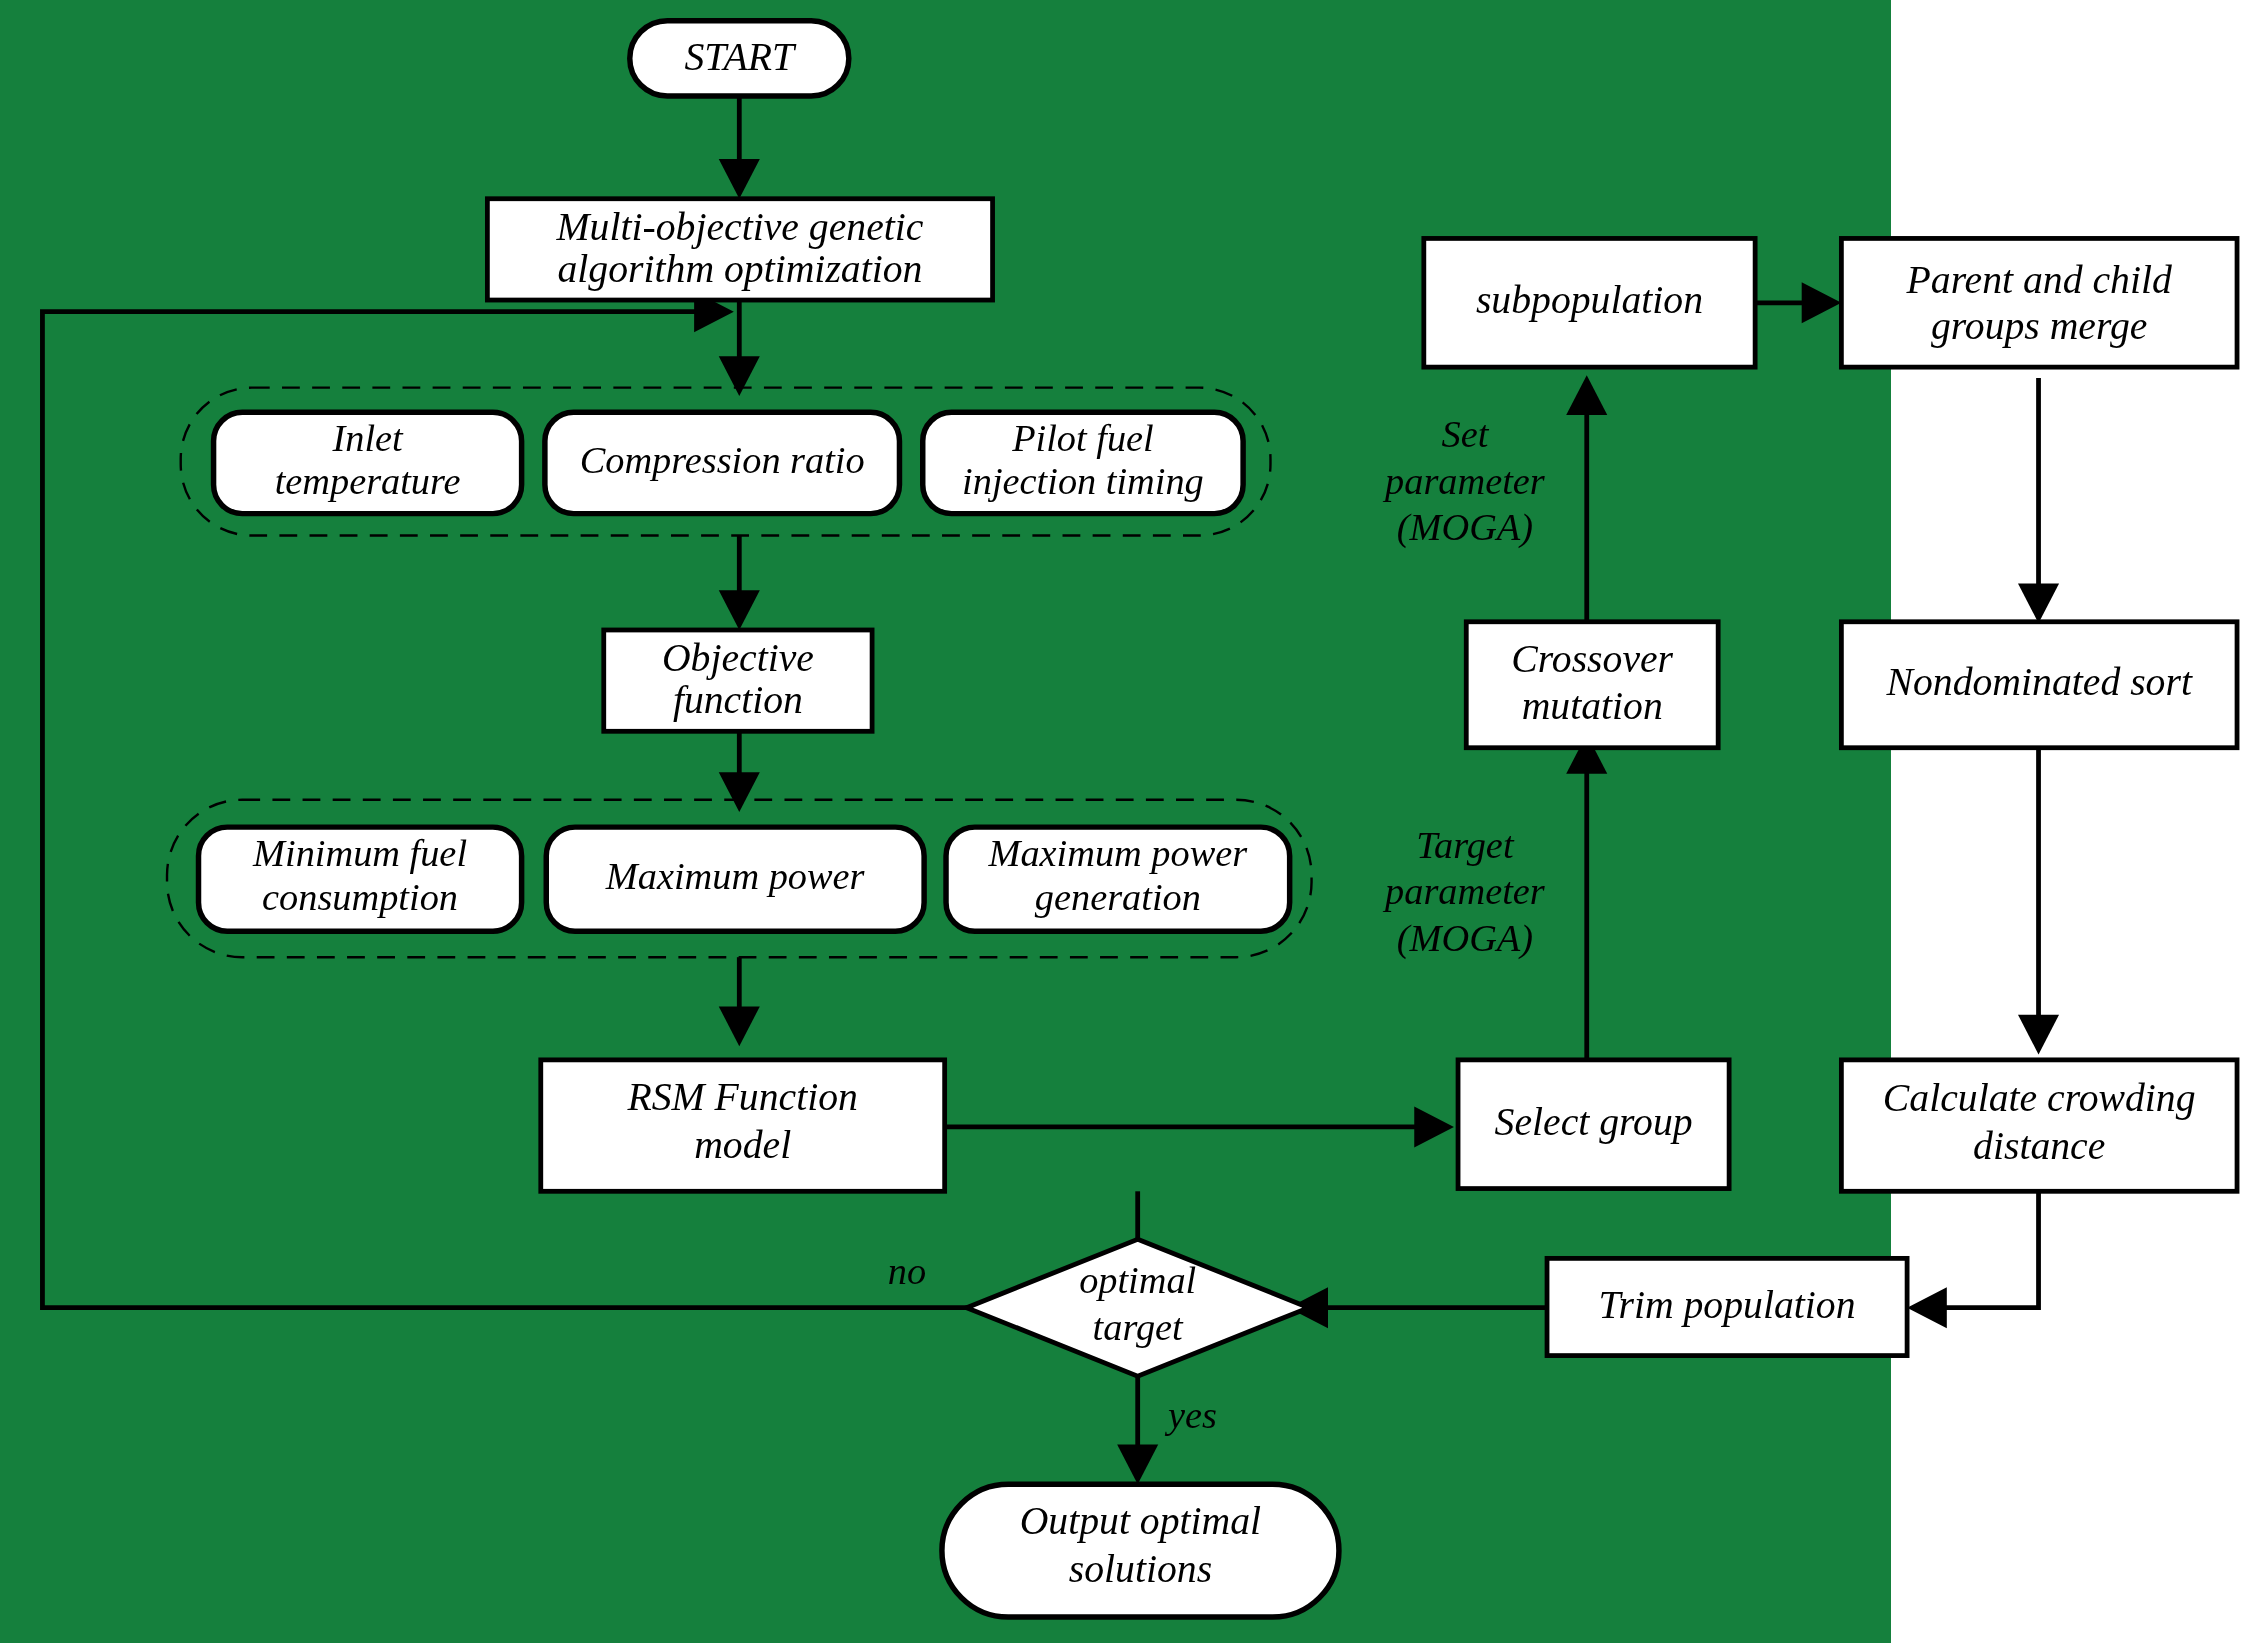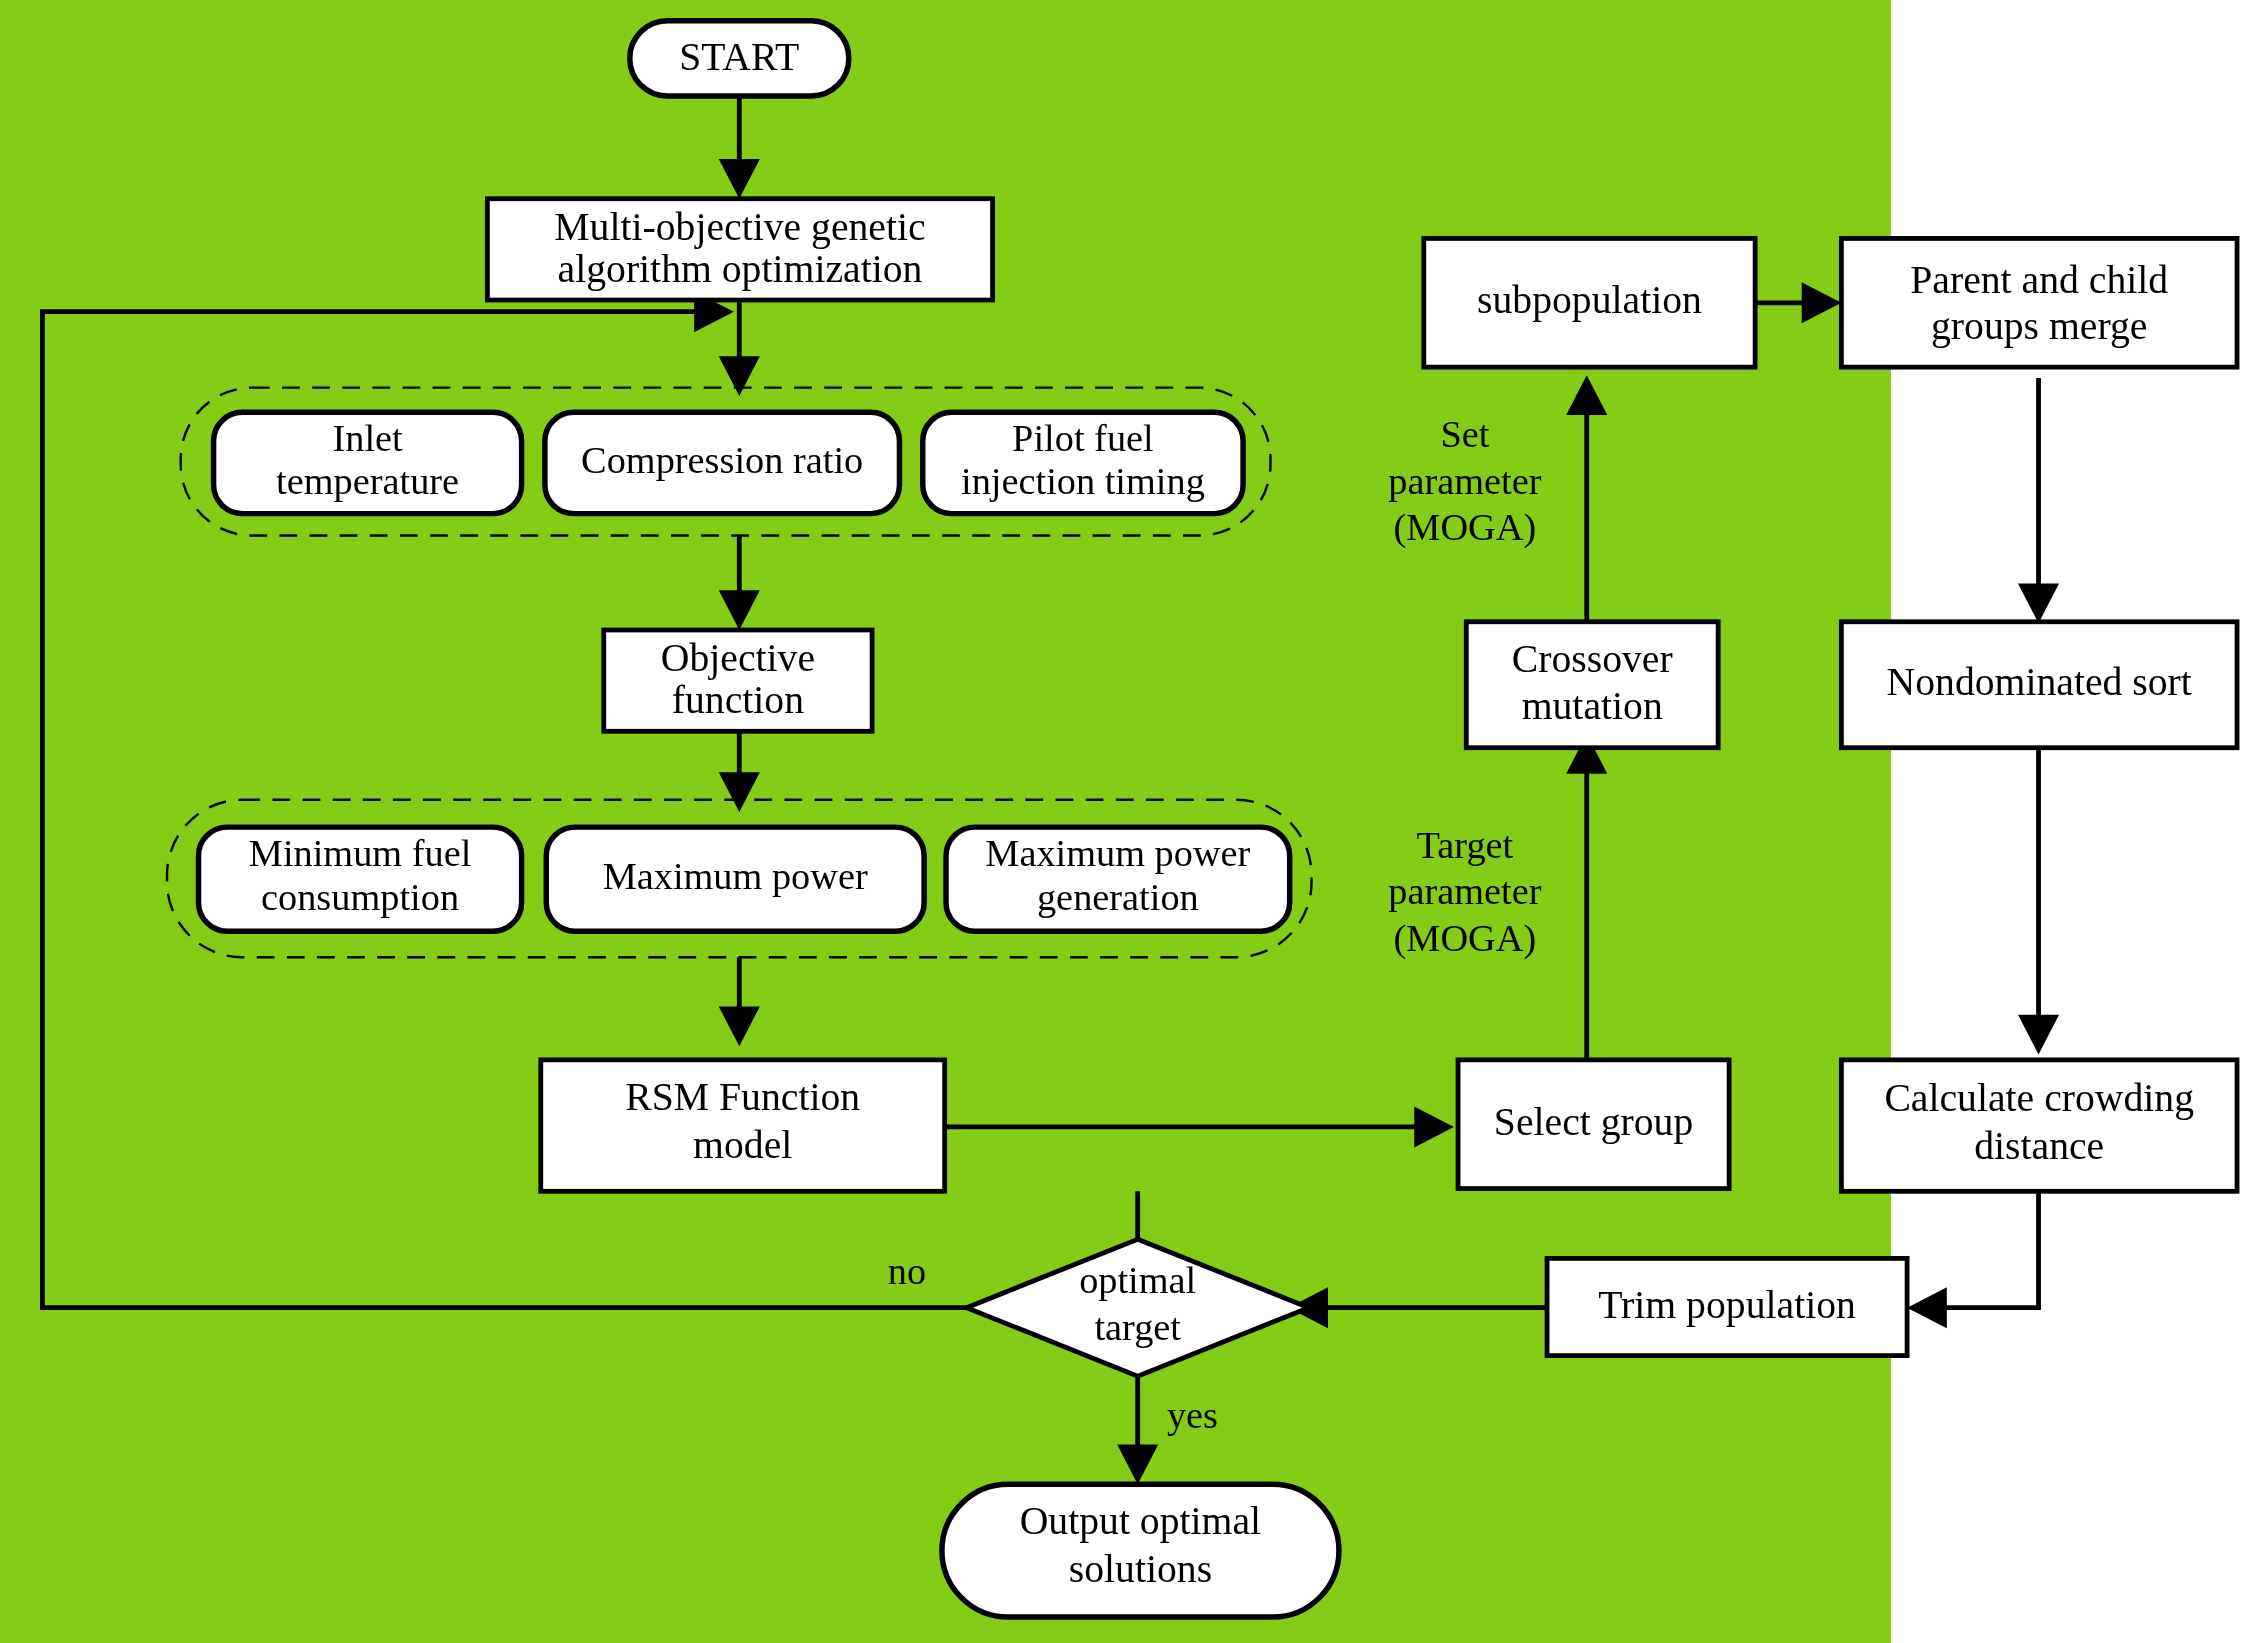--- a/index.html
+++ b/index.html
@@ -4,22 +4,23 @@
 <style>
   html, body {
     margin: 0;
     padding: 0;
     background: #ffffff;
   }
   #stage {
     position: relative;
     width: 1891px;
     height: 1644px;
-    background: #84cc16;
+    background: #15803d;
     font-family: "Liberation Serif", "DejaVu Serif", serif;
+    font-style: italic;
   }
   svg#flow {
     position: absolute;
     left: 0;
     top: 0;
     width: 2261px;
     height: 1644px;
   }
   .node-rect {
     fill: #ffffff;

